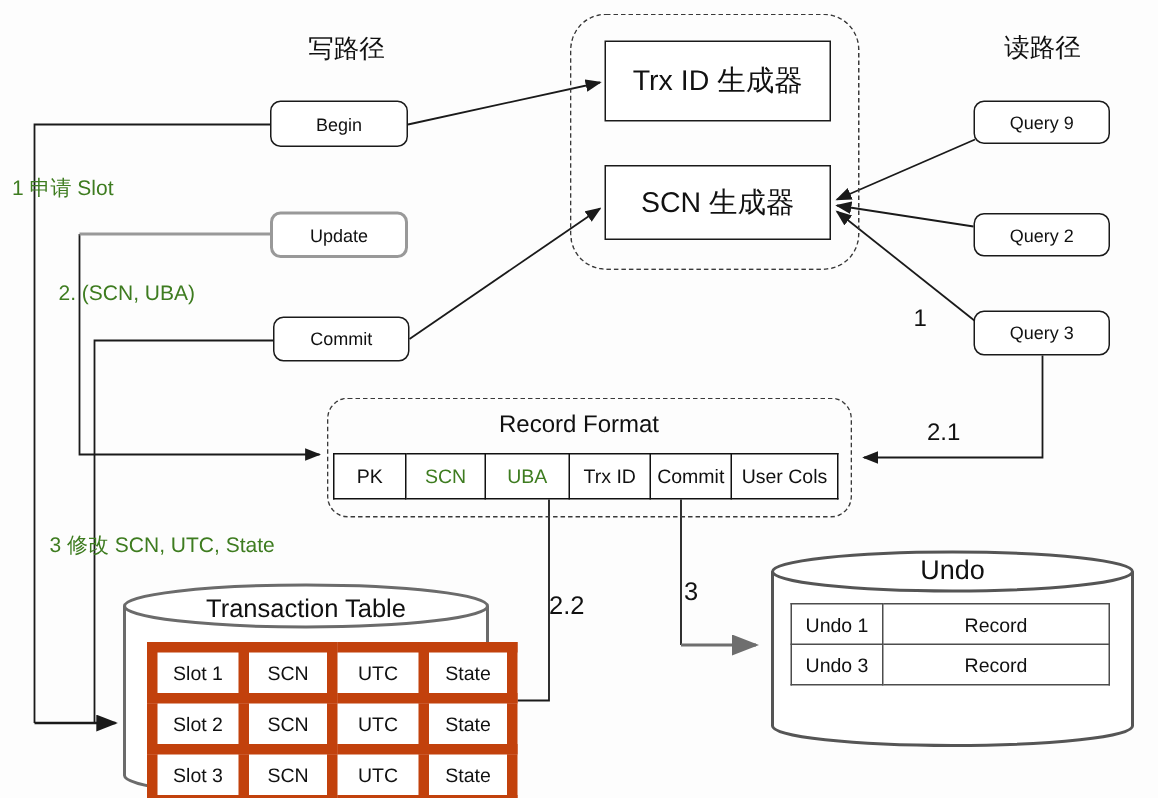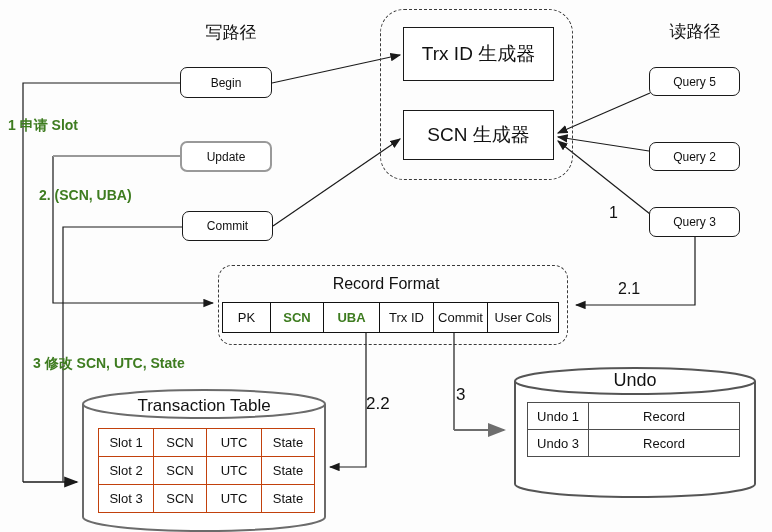--- a/index.html
+++ b/index.html
@@ -15,28 +15,28 @@
     box-sizing:border-box;white-space:nowrap;
   }
   .node.gray{border:2px solid #999;}
   .node.gen{border-radius:0;font-size:19px;}
   .dashed{
     position:absolute;z-index:2;border:1.3px dashed #3a3a3a;background:transparent;
     box-sizing:border-box;
   }
   .lbl{position:absolute;z-index:4;white-space:nowrap;line-height:1.2;}
   .center{text-align:center;}
-  .green{color:#3e7c20;font-weight:bold;}
+  .green{color:#3e7c20;}
   .num{font-size:16px;}
   .anno{font-size:14px;}
   .hdr{font-size:17px;}
   table{position:absolute;z-index:4;border-collapse:collapse;background:#fff;table-layout:fixed;}
   td{text-align:center;vertical-align:middle;white-space:nowrap;overflow:hidden;}
   #rf-table td{border:1px solid #111;font-size:13px;height:27px;}
-  #tt-table td{border:1px solid #c2410c;font-size:13px;height:25px;margin-top:20px;}
+  #tt-table td{border:7px solid #c2410c;font-size:13px;height:25px;margin-top:20px;}
   #undo-tbl td{border:1.5px solid #4d4d4d;font-size:13px;height:24px;}
 </style>
 </head>
 <body>
 
 <div id="canvas">
 
   <svg id="wires" width="772" height="532" viewBox="0 0 772 532">
     <defs>
       <marker id="ab" markerWidth="9" markerHeight="8" refX="8" refY="3.5" orient="auto">
@@ -78,21 +78,21 @@
   <div class="lbl hdr center" style="left:655px;top:22px;width:80px;">读路径</div>
 
   <div class="dashed" style="left:380px;top:9px;width:193px;height:171px;border-radius:24px;"></div>
   <div class="node gen" style="left:403px;top:27px;width:151px;height:54px;">Trx ID 生成器</div>
   <div class="node gen" style="left:403px;top:110px;width:151px;height:50px;">SCN 生成器</div>
 
   <div class="node" style="left:180px;top:67px;width:92px;height:31px;">Begin</div>
   <div class="node gray" style="left:180px;top:141px;width:92px;height:31px;">Update</div>
   <div class="node" style="left:182px;top:211px;width:91px;height:30px;">Commit</div>
 
-  <div class="node" style="left:649px;top:67px;width:91px;height:29px;">Query 5</div>
+  <div class="node" style="left:649px;top:67px;width:91px;height:29px;">Query 9</div>
   <div class="node" style="left:649px;top:142px;width:91px;height:29px;">Query 2</div>
   <div class="node" style="left:649px;top:207px;width:91px;height:30px;">Query 3</div>
 
   <div class="lbl anno green" style="left:8px;top:117px;">1 申请 Slot</div>
   <div class="lbl anno green" style="left:39px;top:187px;">2. (SCN, UBA)</div>
   <div class="lbl anno green" style="left:33px;top:355px;">3 修改 SCN, UTC, State</div>
 
   <div class="lbl num" style="left:609px;top:203px;">1</div>
   <div class="lbl num" style="left:618px;top:279px;">2.1</div>
   <div class="lbl" style="left:366px;top:394px;font-size:17px;text-align:right;">2.2</div>

